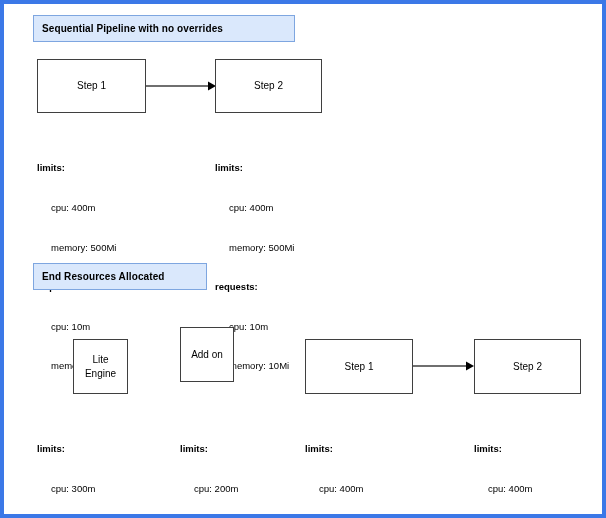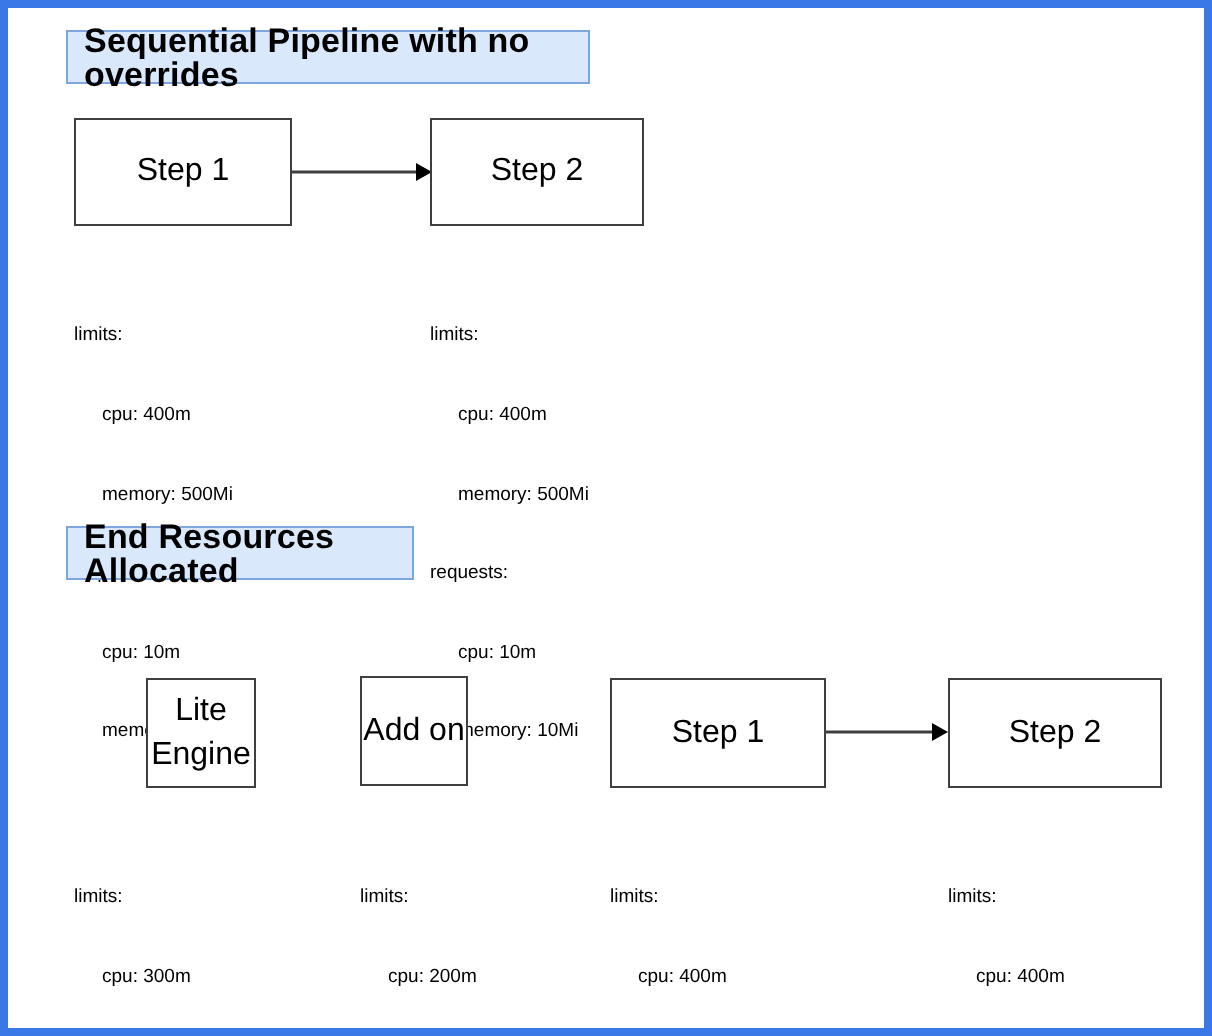--- a/index.html
+++ b/index.html
@@ -20,36 +20,36 @@
     border: 4px solid #3b78e7;
     overflow: hidden;
   }
   .section-badge {
     position: absolute;
     box-sizing: border-box;
     background: #dae8fc;
     border: 1px solid #7ea6e0;
     color: #000000;
     font-weight: bold;
-    font-size: 17px;
+    font-size: 10px;
     line-height: 1;
     display: flex;
     align-items: center;
     padding-left: 8px;
     letter-spacing: 0.1px;
   }
   .node-box {
     position: absolute;
     box-sizing: border-box;
     background: #ffffff;
     border: 1.5px solid #3f3f3f;
     display: flex;
     flex-direction: column;
     justify-content: center;
-    font-size: 16px;
+    font-size: 10px;
     color: #000000;
     line-height: 1.35;
     text-align: center;
   }
   .node-box .node-line {
     display: block;
   }
   .arrow {
     position: absolute;
     height: 12px;
@@ -61,20 +61,21 @@
   }
   .res-block {
     position: absolute;
     font-size: 9.5px;
     line-height: 13.2px;
     color: #000000;
     white-space: pre;
   }
   .res-block .lvl1 {
     display: block;
+    font-weight: bold;
   }
   .res-block .lvl2 {
     display: block;
     padding-left: 14px;
   }
 </style>
 </head>
 <body>
 
 <div id="canvas">
@@ -118,21 +119,21 @@
 
   <div class="section-badge" style="left:29px; top:259px; width:174px; height:27px;">
     <span>End Resources Allocated</span>
   </div>
 
   <div class="node-box" style="left:33px; top:335px; width:55px; height:55px;margin-left:36px;">
     <span class="node-line">Lite</span>
     <span class="node-line">Engine</span>
   </div>
 
-  <div class="node-box" style="left:176px; top:334px; width:54px; height:55px;">
+  <div class="node-box" style="left:176px; top:323px; width:54px; height:55px;">
     <span class="node-line">Add on</span>
   </div>
 
   <div class="node-box" style="left:301px; top:335px; width:108px; height:55px;">
     <span class="node-line">Step 1</span>
   </div>
 
   <div class="arrow" style="left:409px; top:356px; width:61px;">
     <svg width="61" height="12" viewBox="0 0 61 12">
       <line x1="0" y1="6" x2="53" y2="6" stroke="#3f3f3f" stroke-width="1.4"></line>

